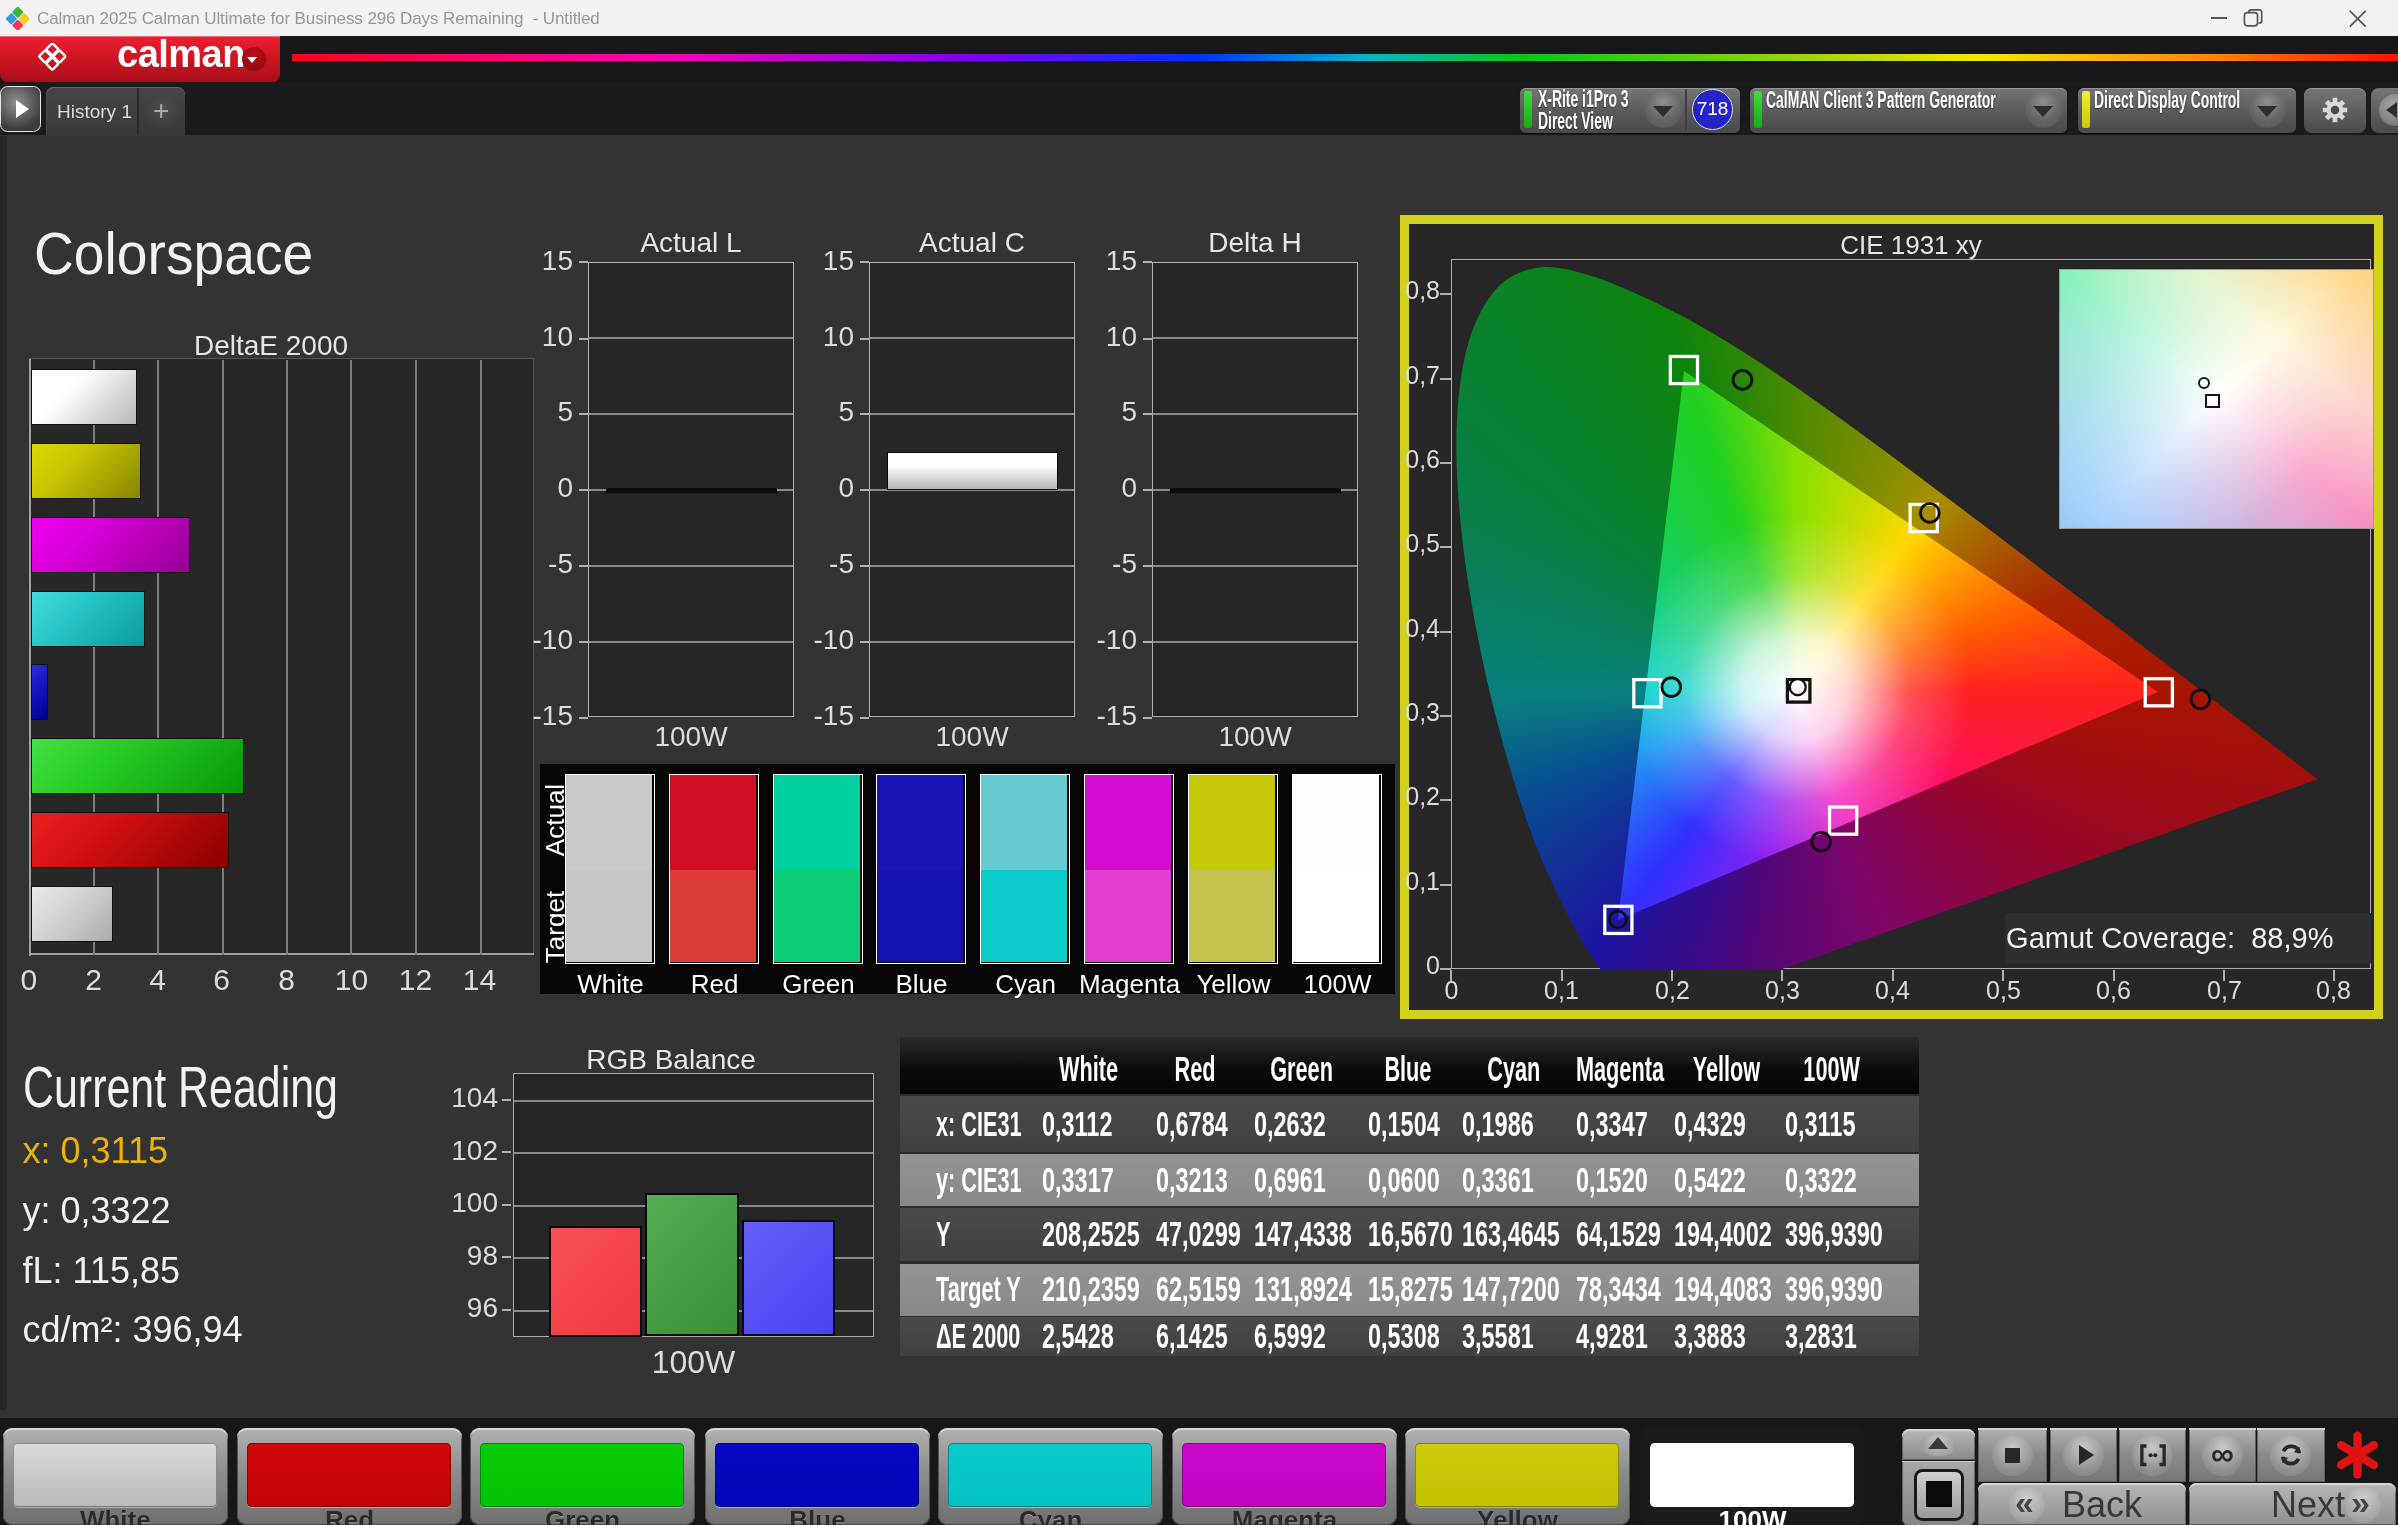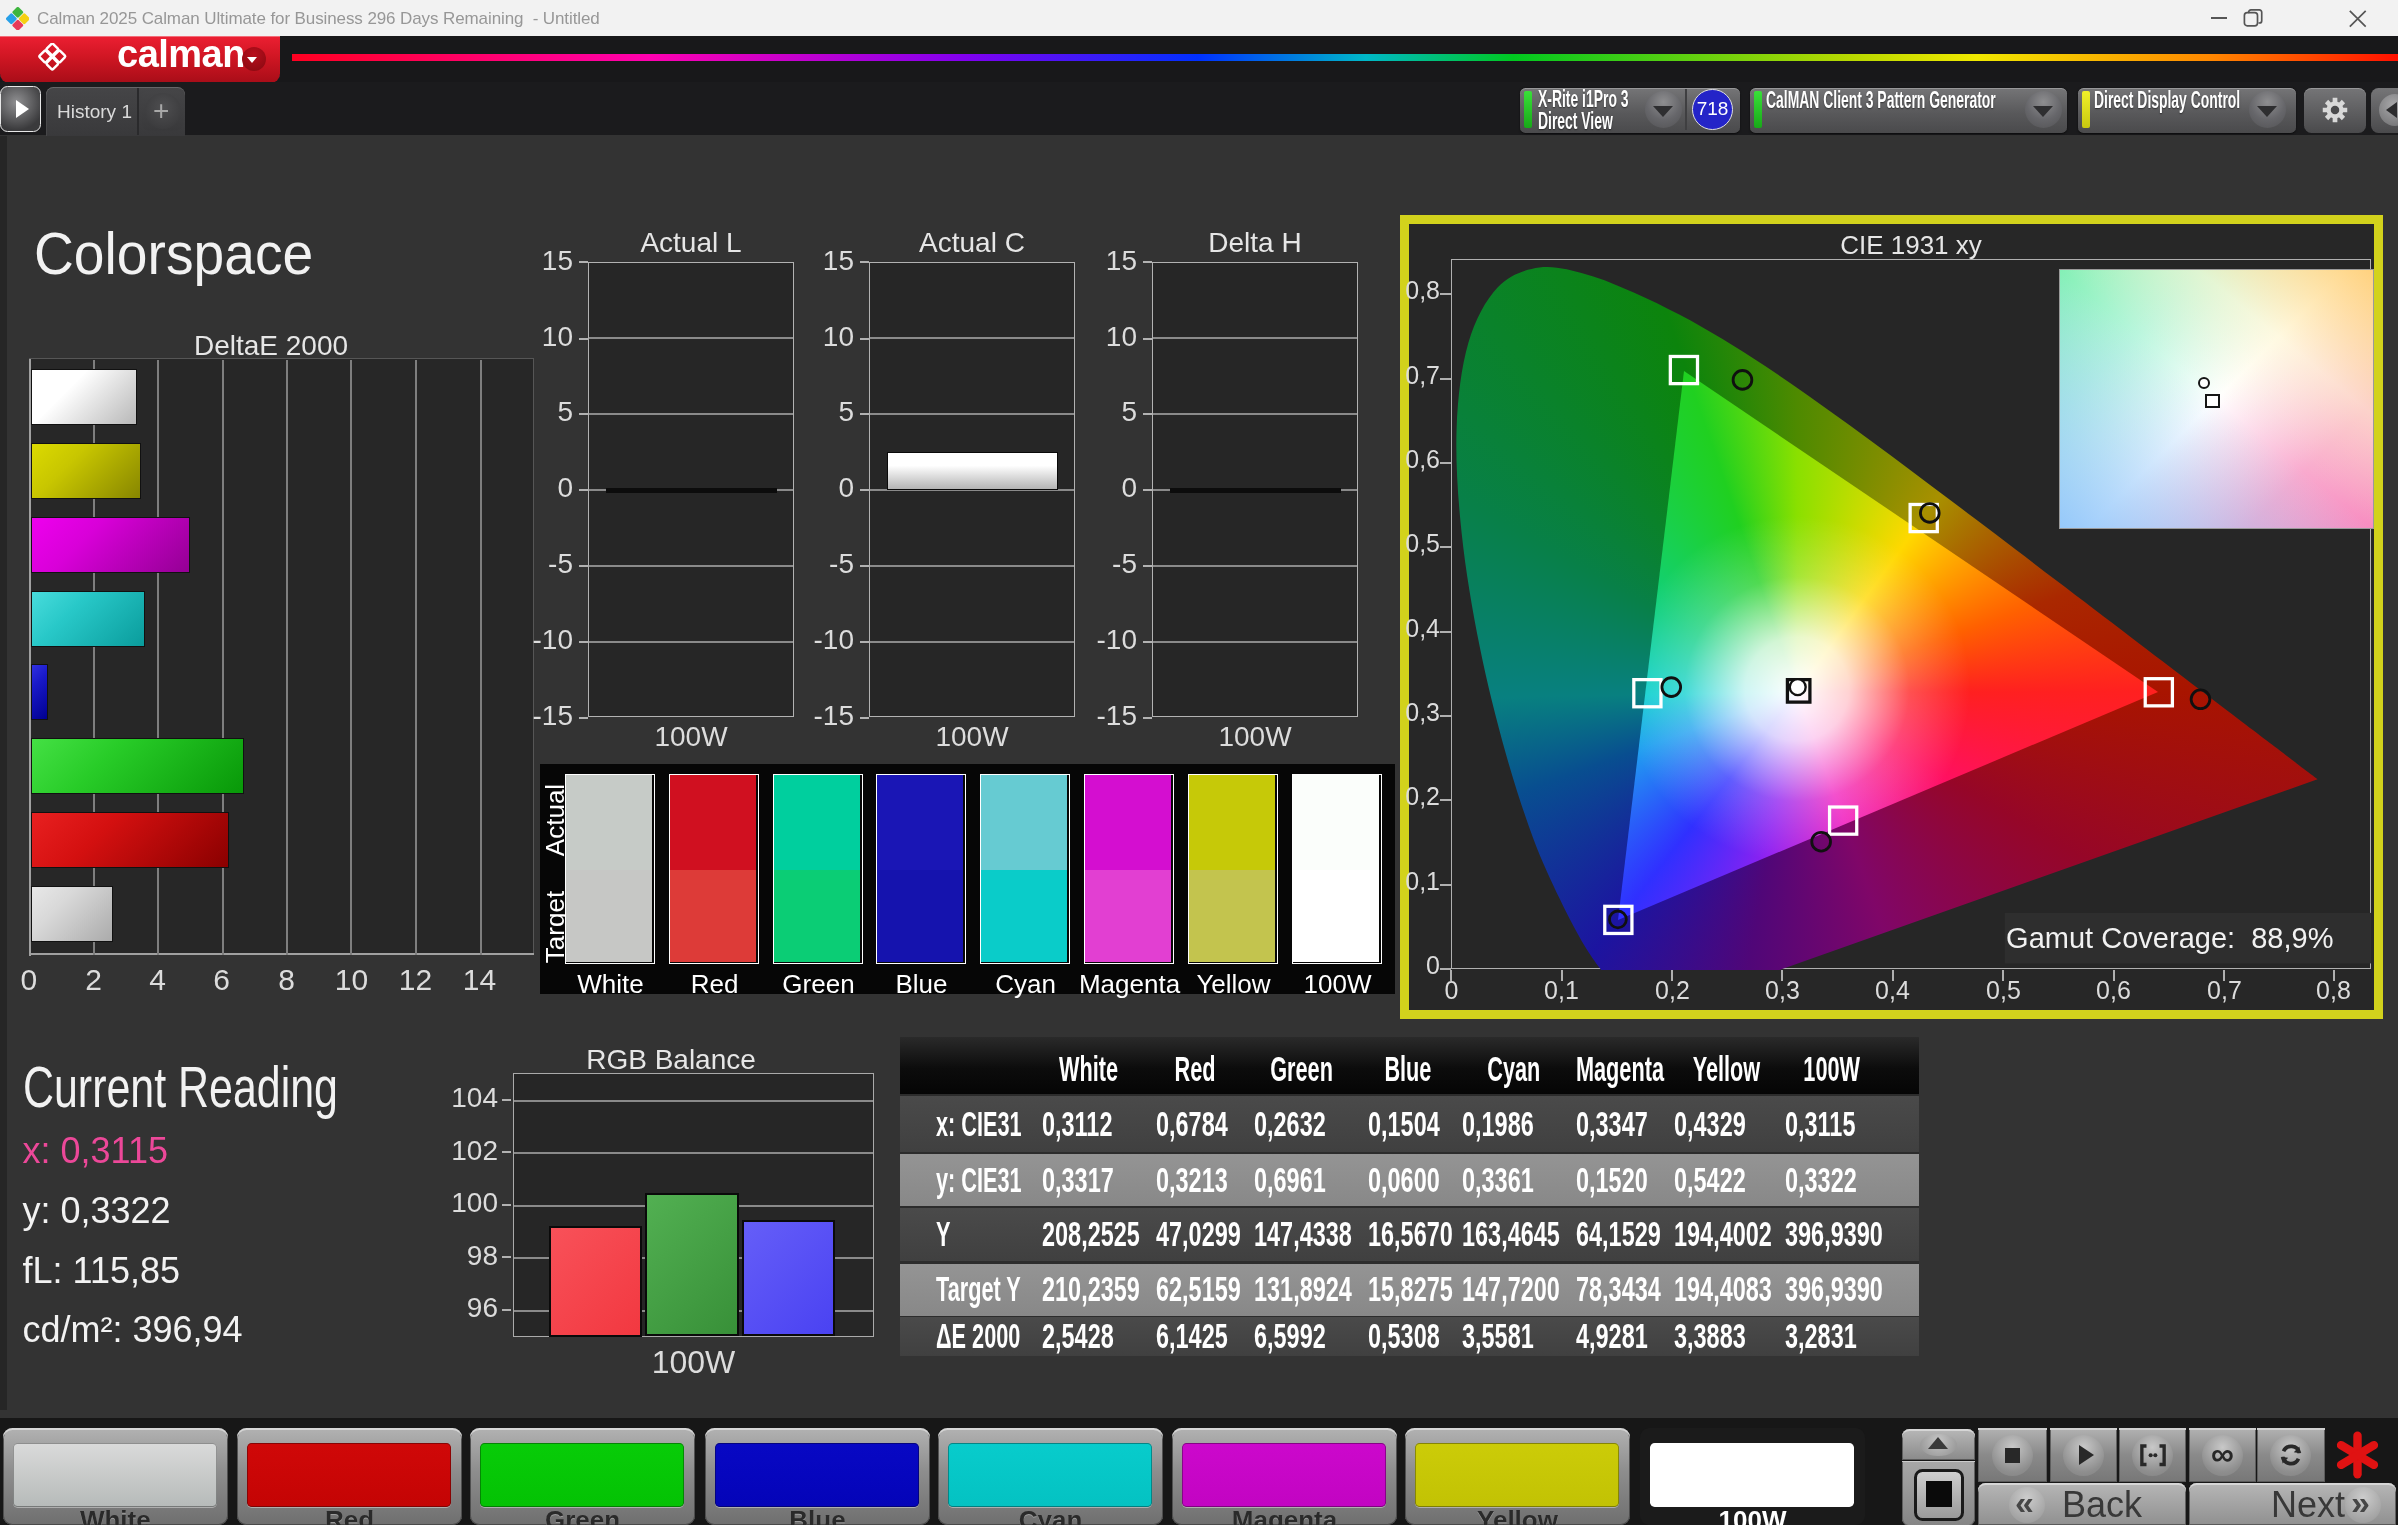--- a/index.html
+++ b/index.html
@@ -371,21 +371,21 @@
       <text x="941" y="734" font-size="31" fill="#f2f2f2" text-anchor="end" font-family="Liberation Sans">Gamut Coverage:&nbsp;&nbsp;88,9%</text>
     </svg>
 
     <div class="abs" id="inset">
       <div class="abs" style="left:138px;top:107px;width:12px;height:12px;border-radius:50%;background:#fff;border:2.8px solid #151515;"></div>
       <div class="abs" style="left:145px;top:124px;width:15px;height:14px;background:#fff;border:2.8px solid #151515;"></div>
     </div>
   </div>
 
   <div class="abs" style="left:22.5px;top:1053px;font-size:58px;color:#f2f2f2;transform:scaleX(0.74);transform-origin:0 0;white-space:nowrap;">Current Reading</div>
-  <div class="abs" style="left:22.5px;top:1130px;font-size:36px;color:#ec4899;">x: 0,3115</div>
+  <div class="abs" style="left:22.5px;top:1130px;font-size:36px;color:#eab308;">x: 0,3115</div>
   <div class="abs" style="left:22.5px;top:1190px;font-size:36px;color:#f2f2f2;">y: 0,3322</div>
   <div class="abs" style="left:22.5px;top:1250px;font-size:36px;color:#f2f2f2;">fL: 115,85</div>
   <div class="abs" style="left:22.5px;top:1309px;font-size:36px;color:#f2f2f2;">cd/m²: 396,94</div>
 
   <div class="abs charttitle" style="left:554px;top:1044px;width:234px;">RGB Balance</div>
   <div class="abs" style="left:513px;top:1073px;width:361px;height:264px;background:#262626;border:0.9px solid #aaaaaa;">
     <div class="abs" style="left:0;top:26px;width:359px;height:1.9px;background:#8a8a8a;box-shadow:0 52px 0 #8a8a8a, 0 105px 0 #8a8a8a, 0 157px 0 #8a8a8a, 0 210px 0 #8a8a8a;"></div>
     <div class="abs" style="left:35px;top:152px;width:93px;height:111px;background:linear-gradient(135deg,#f85159 0%,#f23840 100%);border:2.8px solid #0a0a0a;"></div>
     <div class="abs" style="left:131px;top:119px;width:94px;height:143px;background:linear-gradient(135deg,#52b052 0%,#389038 100%);border:2.8px solid #0a0a0a;"></div>
     <div class="abs" style="left:228px;top:146px;width:93px;height:116px;background:linear-gradient(135deg,#655ef8 0%,#4a42f2 100%);border:2.8px solid #0a0a0a;"></div>

